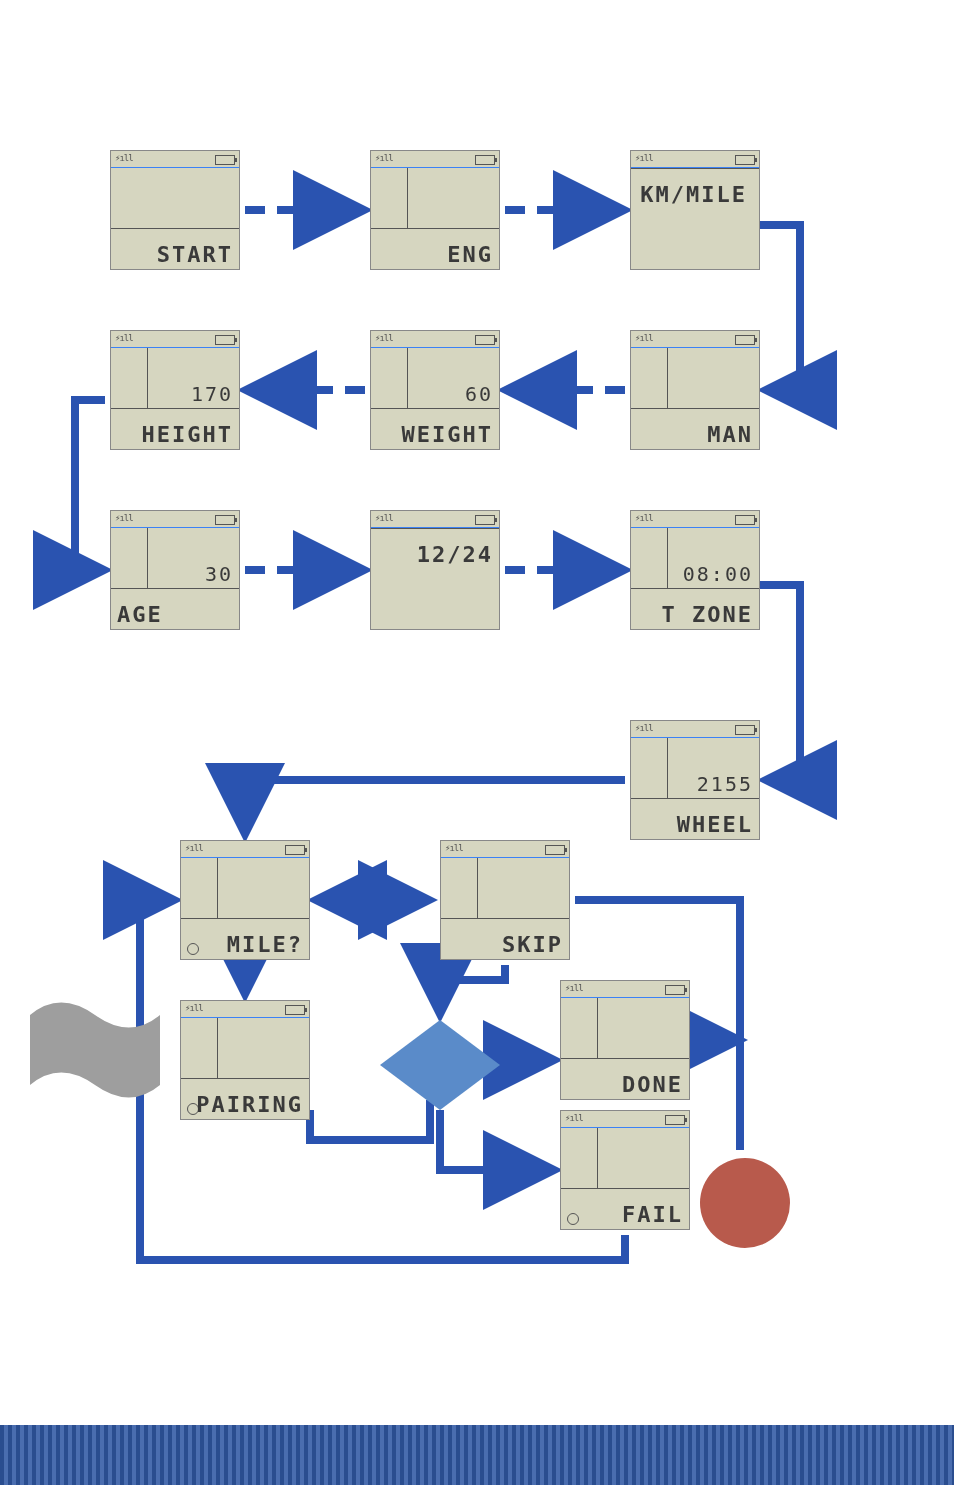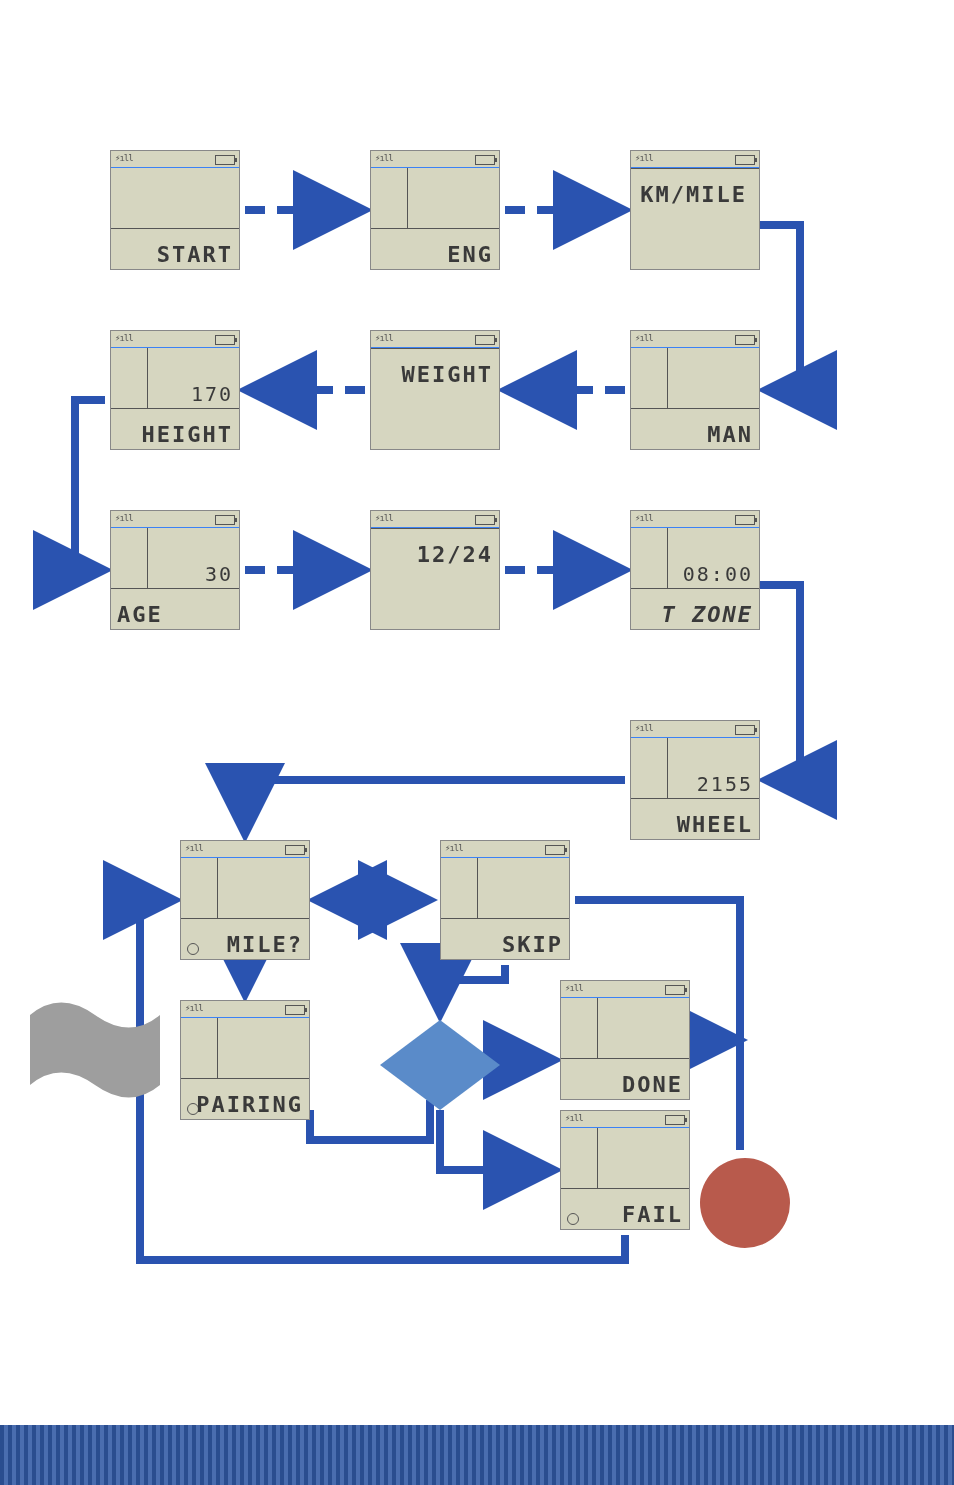--- a/index.html
+++ b/index.html
@@ -226,20 +226,23 @@
       <div class="mid"></div>
       <div class="bot">
         <span class="label" style="right: 6px;">MAN</span>
       </div>
     </div>
     <div class="screen split" style="left: 370px; top: 330px;">
       <div class="topbar">
         <span class="sig">⚡ıll</span>
         <span class="bat"></span>
       </div>
+      <div class="mid">
+        <span class="midval">60</span>
+      </div>
       <div class="bot">
         <span class="label" style="right: 6px;">WEIGHT</span>
       </div>
     </div>
     <div class="screen split" style="left: 110px; top: 330px;">
       <div class="topbar">
         <span class="sig">⚡ıll</span>
         <span class="bat"></span>
       </div>
       <div class="mid">
@@ -272,21 +275,21 @@
     </div>
     <div class="screen split" style="left: 630px; top: 510px;">
       <div class="topbar">
         <span class="sig">⚡ıll</span>
         <span class="bat"></span>
       </div>
       <div class="mid">
         <span class="midval">08:00</span>
       </div>
       <div class="bot">
-        <span class="label" style="right: 6px; font-style: italic;">T ZONE</span>
+        <span class="label" style="right: 6px;">T ZONE</span>
       </div>
     </div>
     <div class="screen split" style="left: 630px; top: 720px;">
       <div class="topbar">
         <span class="sig">⚡ıll</span>
         <span class="bat"></span>
       </div>
       <div class="mid">
         <span class="midval">2155</span>
       </div>

